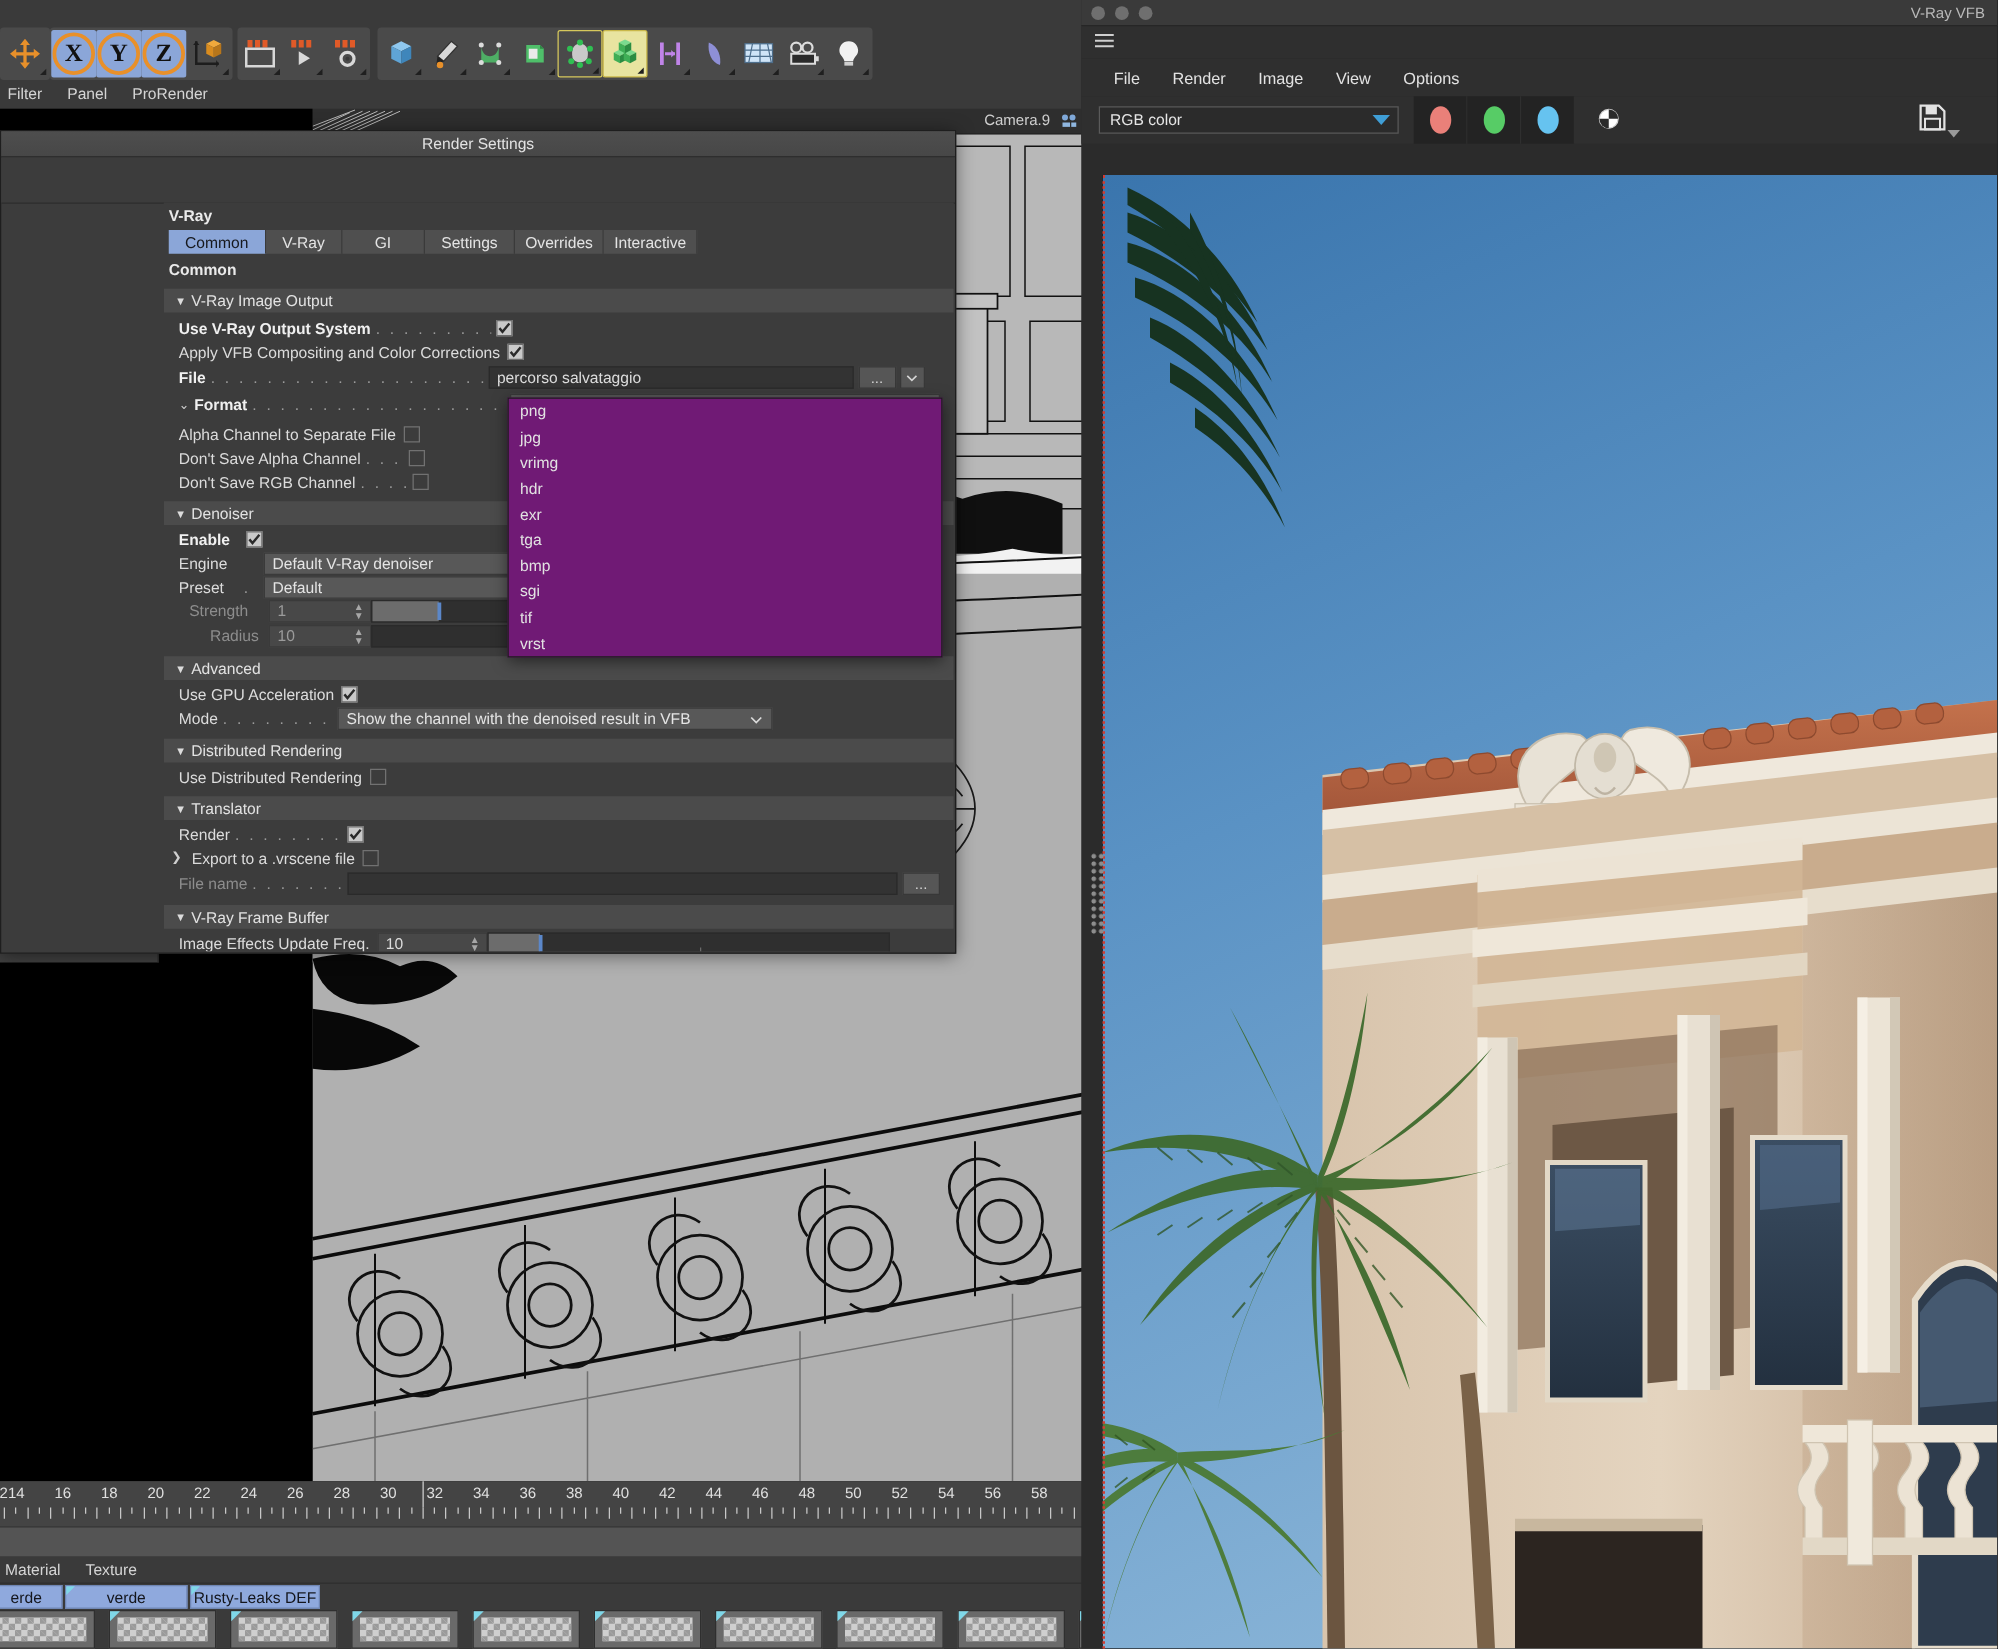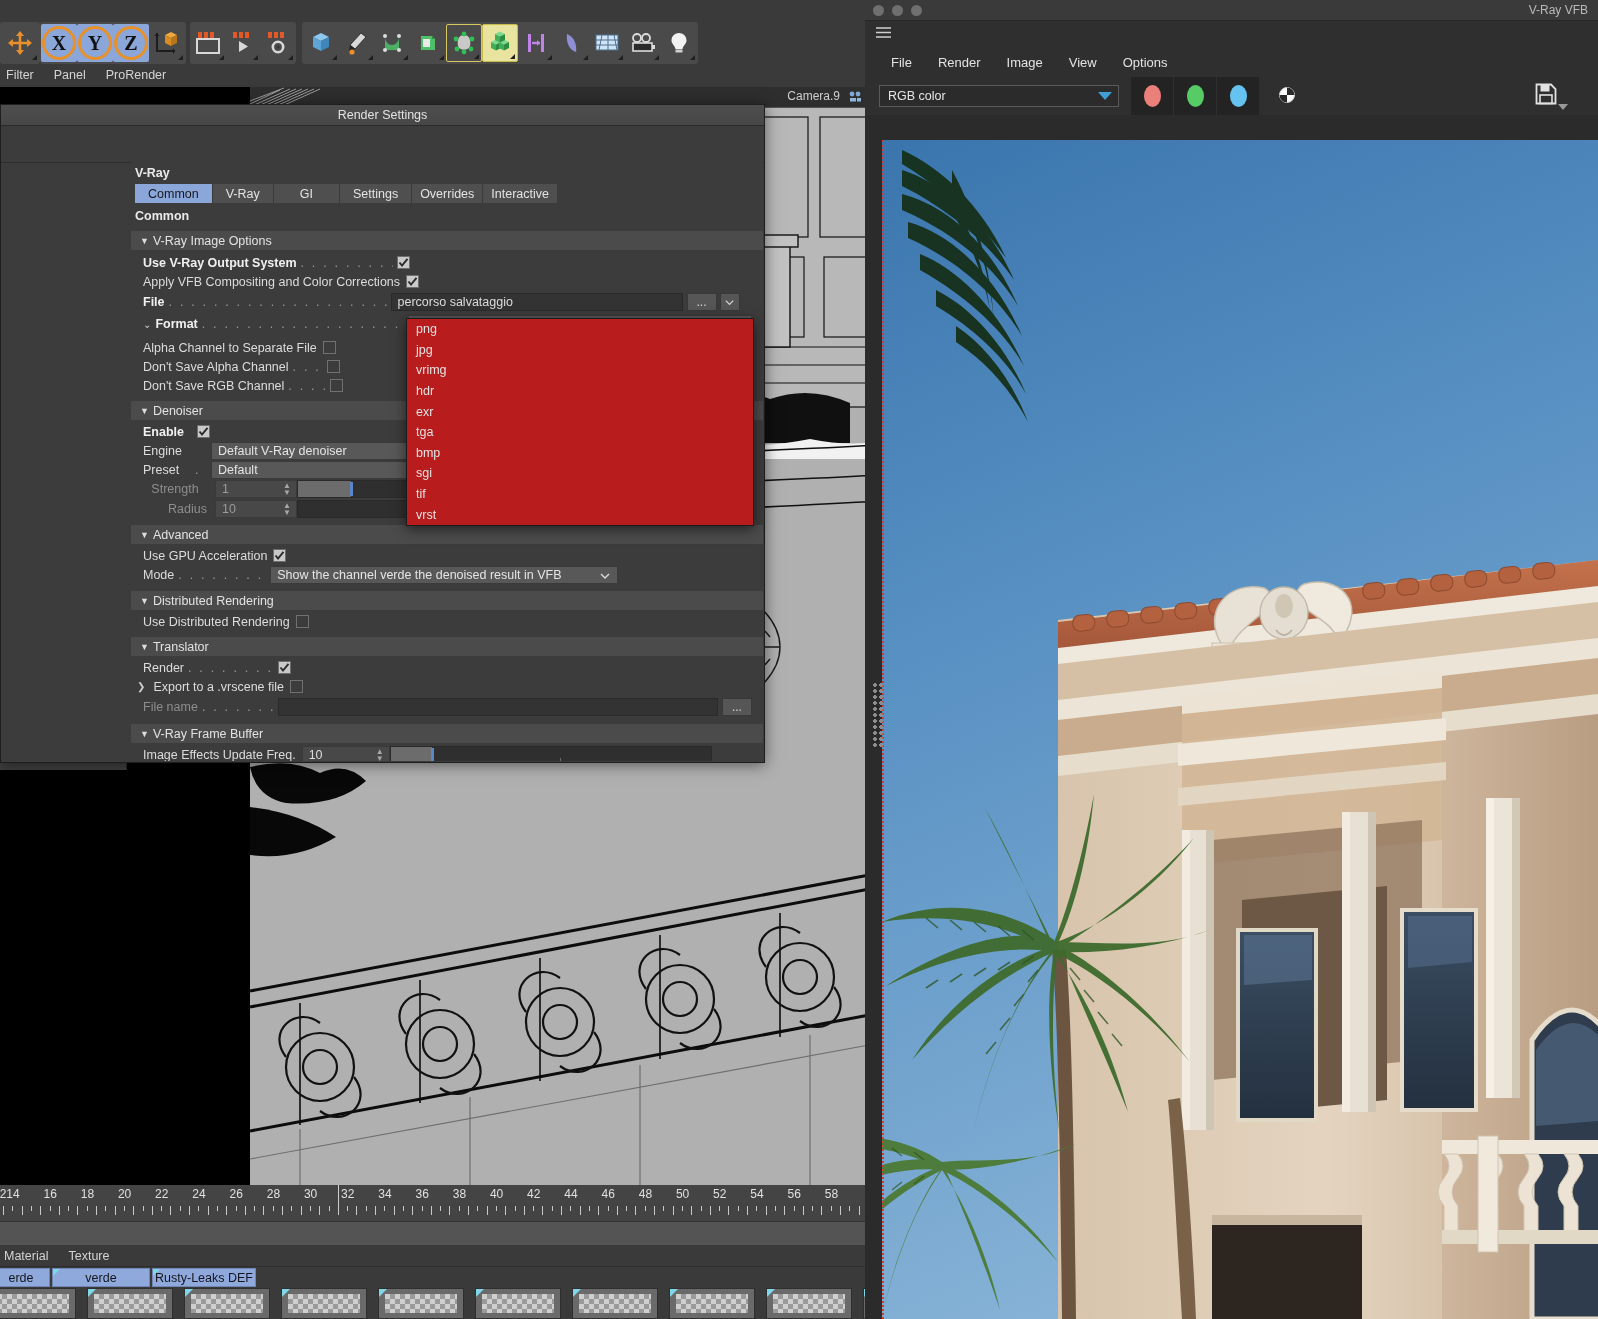--- a/index.html
+++ b/index.html
@@ -117,21 +117,21 @@
   .spin{height:18px;background:#484848;border:1px solid #3a3a3a;box-sizing:border-box;
       display:flex;align-items:center;padding-left:6px;font-size:12.5px;color:#9b9b9b;position:relative;}
   .spin .arrows{position:absolute;right:5px;top:1px;display:flex;flex-direction:column;line-height:7px;font-size:8px;color:#a7a7a7;}
   .slidertrack{height:18px;background:#2f2f2f;border:1px solid #2a2a2a;box-sizing:border-box;position:relative;}
   .slidertrack .fill{position:absolute;left:0;top:0;bottom:0;background:#6c6c6c;}
   .slidertrack .knob{position:absolute;top:1px;bottom:1px;width:3px;background:#5b87c9;}
   .slidertrack .midtick{position:absolute;top:11px;bottom:0;width:1px;background:#6a6a6a;}
   .arrowr{color:#cfcfcf;font-size:10px;margin-right:4px;}
 
   
-  #fmtpop{position:absolute;left:406px;top:318px;width:348px;background:#b91c1c;
+  #fmtpop{position:absolute;left:406px;top:318px;width:348px;background:#701a75;
       border:1px solid #1c1c1c;box-sizing:border-box;z-index:70;box-shadow:0 3px 12px rgba(0,0,0,.55);}
   #fmtpop .opt{height:20.6px;display:flex;align-items:center;padding-left:9px;font-size:12.5px;color:#e2e2e2;}
 
   
   #vfb{position:absolute;left:865px;top:0;width:733px;height:1319px;background:#2b2b2b;z-index:80;}
   #vfb-title{height:20px;background:#3a3a3a;display:flex;align-items:center;position:relative;border-bottom:1px solid #262626;}
   .tlight{width:11px;height:11px;border-radius:50%;background:#6f6f6f;margin-left:8px;}
   #vfb-title .t{position:absolute;right:10px;top:3px;font-size:12px;color:#b9b9b9;}
   #vfb-ham{height:26px;background:#2f2f2f;display:flex;align-items:center;padding-left:10px;}
   #vfb-menu{height:30px;background:#2f2f2f;display:flex;align-items:center;gap:26px;padding-left:26px;
@@ -758,21 +758,21 @@
         </div>
       <div class="rs-tab" style="padding:0 8px;">
         <span>Interactive</span>
         </div>
     </div>
 
     <div class="rs-h" style="padding-top:6px;">Common</div>
 
     <div class="grp">
       <span class="caret">▼</span>
-      <span>V-Ray Image Options</span>
+      <span>V-Ray Image Output</span>
     </div>
 
     <div class="row" style="margin-top:3px;">
       <span class="lbl b">Use V-Ray Output System</span>
       <span class="dots" style="width:92px;">. . . . . . . . . . . . .</span>
       <span class="ck">
         <svg width="11" height="11" viewBox="0 0 11 11">
             <path d="M1.5 5.5 L4 8.5 L9.5 1.8" stroke="#2a2a2a" stroke-width="1.9" fill="none"></path>
           </svg>
         </span>
@@ -890,21 +890,21 @@
       <span class="ck">
         <svg width="11" height="11" viewBox="0 0 11 11">
             <path d="M1.5 5.5 L4 8.5 L9.5 1.8" stroke="#2a2a2a" stroke-width="1.9" fill="none"></path>
           </svg>
         </span>
     </div>
     <div class="row" style="height:20px;">
       <span class="lbl">Mode</span>
       <span class="dots" style="width:88px;">. . . . . . . . . . . .</span>
       <span class="combo" style="width:348px;">
-        <span>Show the channel verde the denoised result in VFB</span>
+        <span>Show the channel with the denoised result in VFB</span>
         <span class="cv">
           <svg width="12" height="12" viewBox="0 0 12 12">
               <path d="M2 4 L6 8 L10 4" stroke="#dadada" stroke-width="1.4" fill="none"></path>
             </svg></span>
       </span>
     </div>
 
     <div class="grp">
       <span class="caret">▼</span>
       <span>Distributed Rendering</span>

